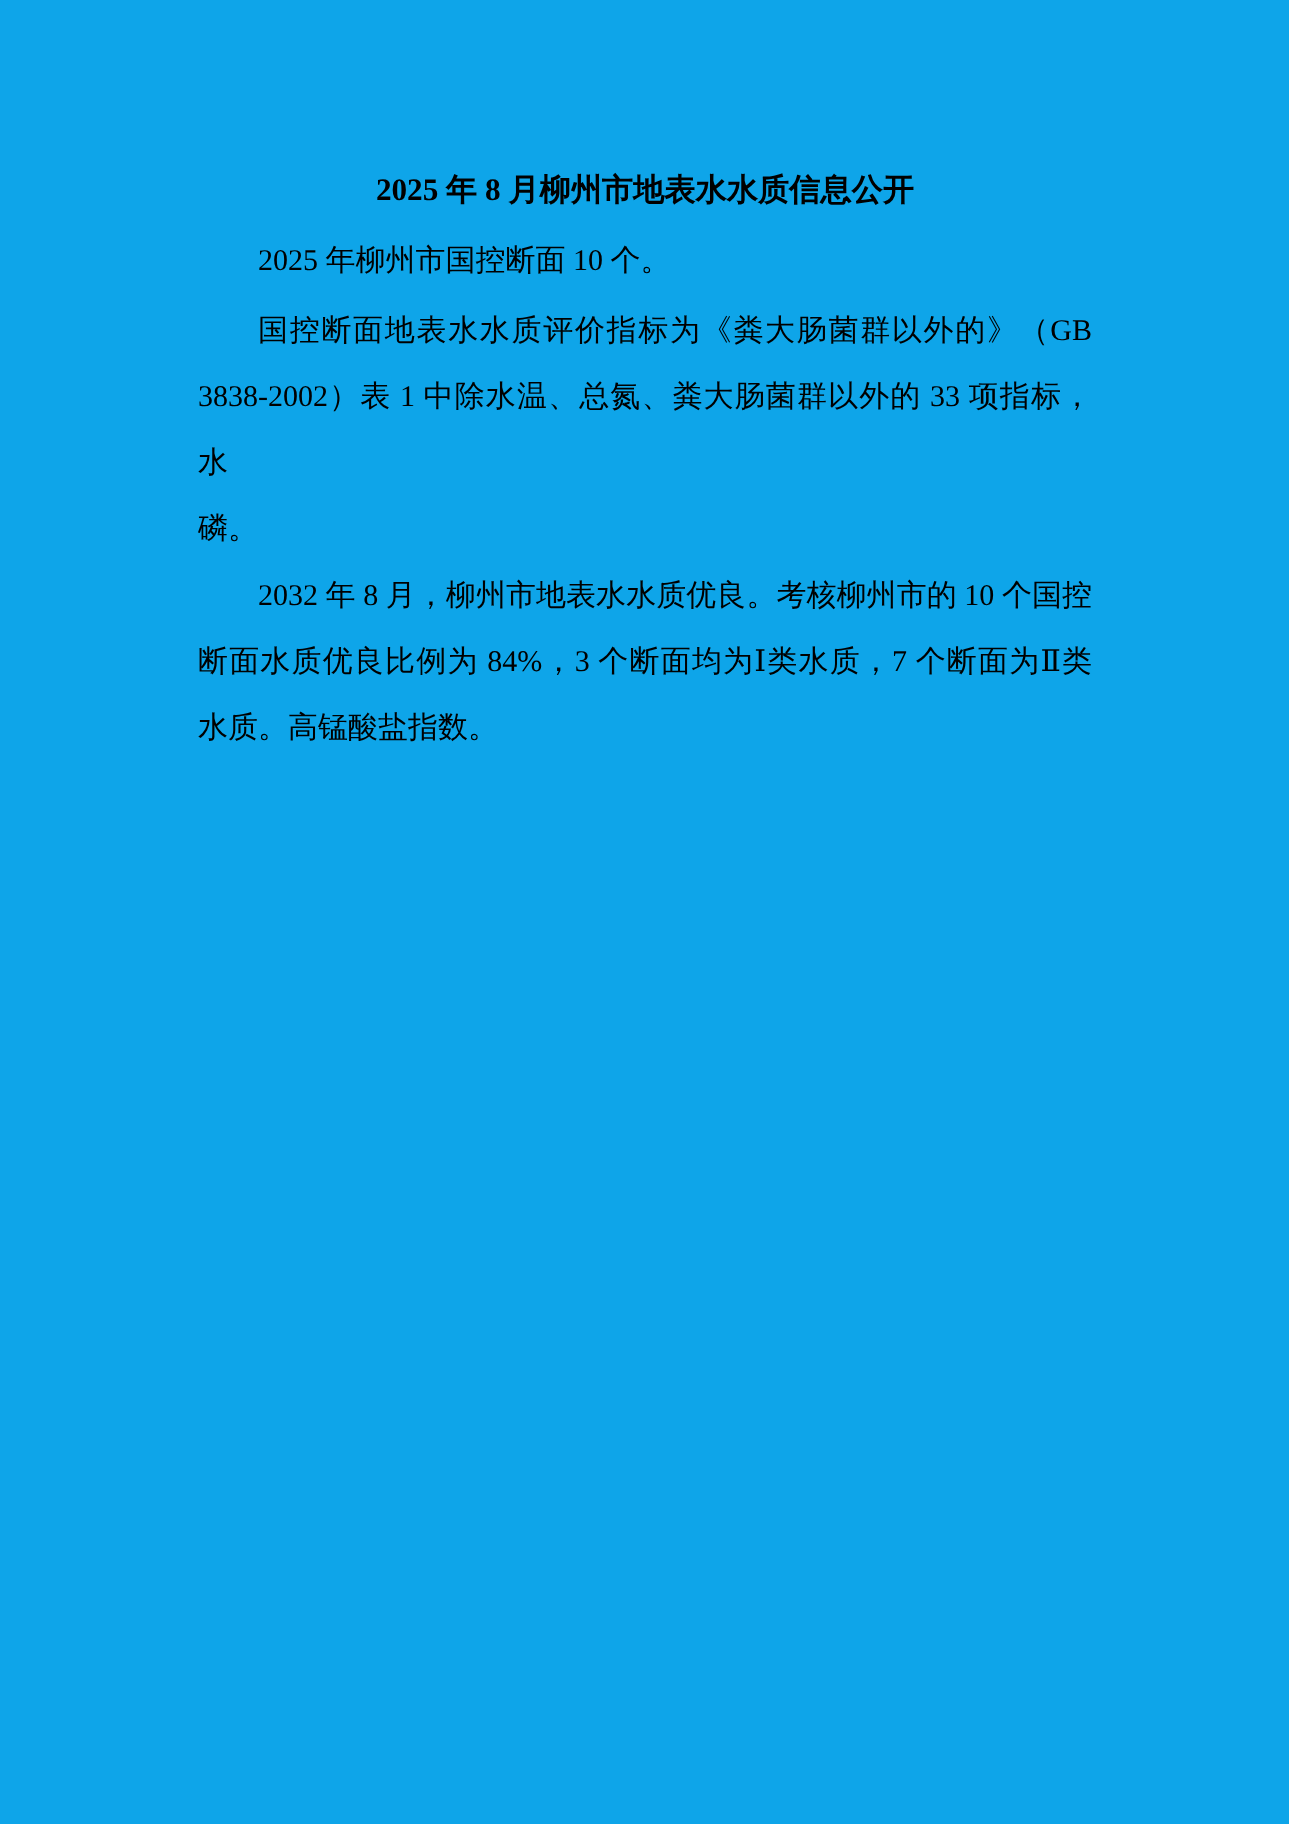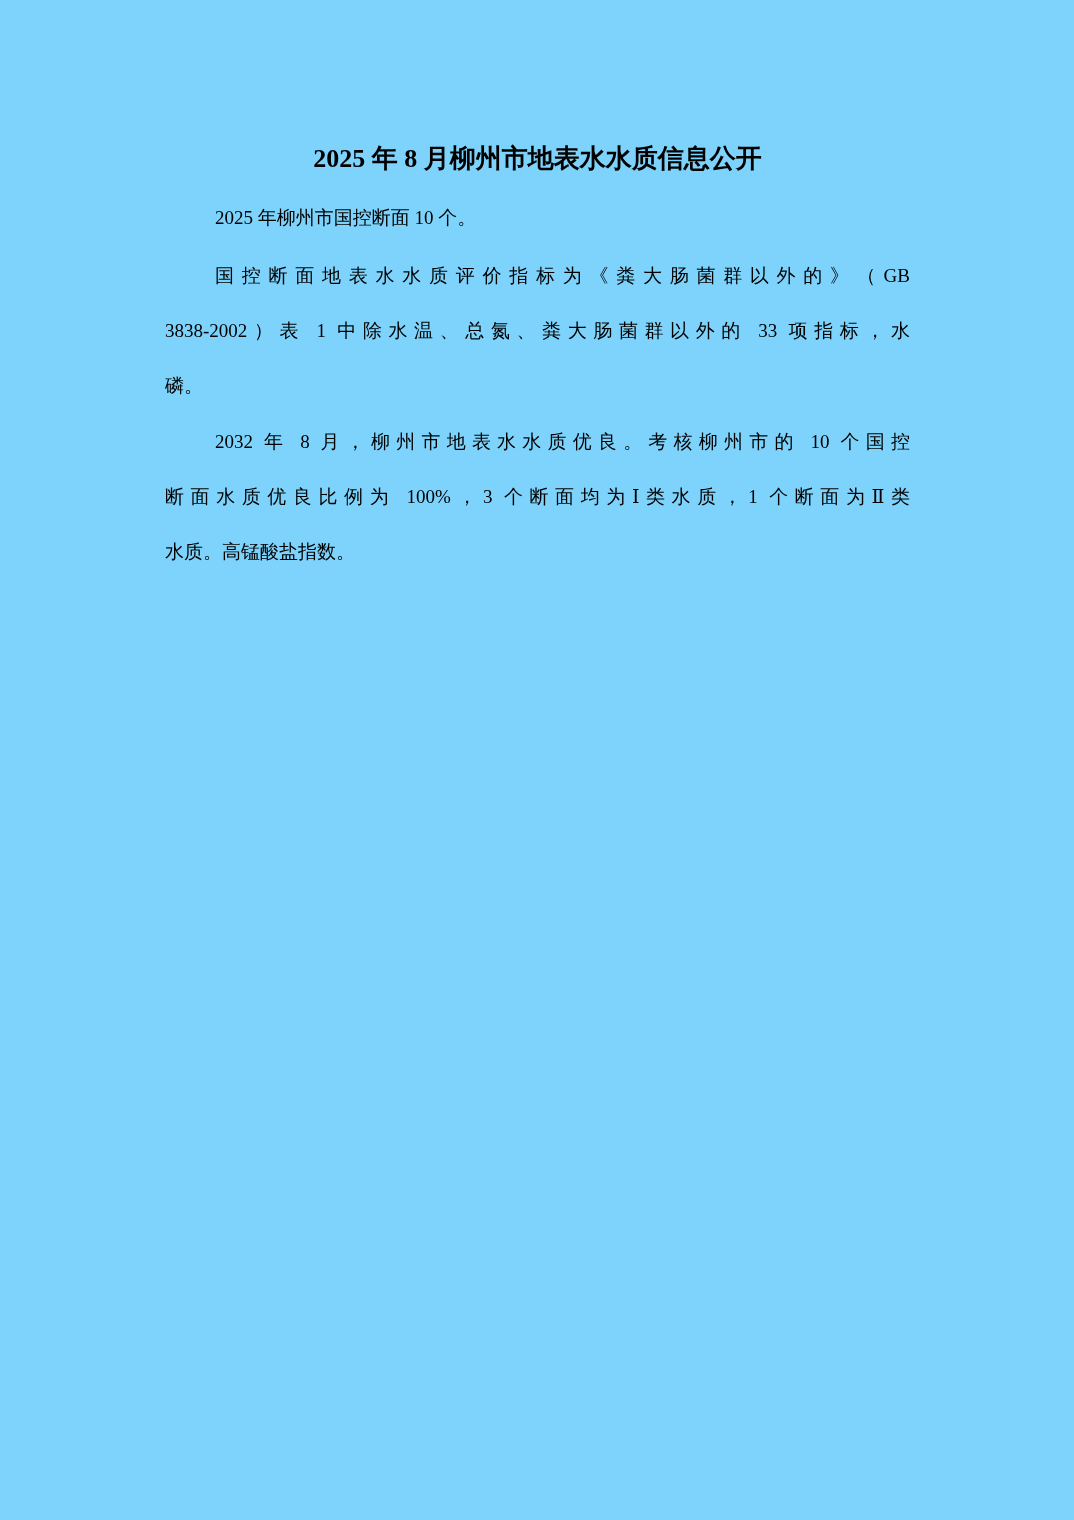--- a/index.html
+++ b/index.html
@@ -10,21 +10,21 @@
     width: 1074px;
     height: 1520px;
     background: #ffffff;
     font-family: "Liberation Serif", "DejaVu Serif", serif;
     color: #000000;
   }
   .page {
     position: relative;
     width: 1074px;
     height: 1520px;
-    background: #7dd3fc;
+    background: #0ea5e9;
     overflow: hidden;
     box-sizing: border-box;
   }
   .content {
     box-sizing: content-box;
     padding: 131px 164px 0 165px;
     width: 745px;
   }
   .doc-title {
     font-size: 26px;
@@ -34,21 +34,21 @@
     margin: 0 0 4px 0;
     white-space: nowrap;
   }
   .para {
     margin: 0;
   }
   .para-1 { margin-bottom: 3px; }
   .para-2 { margin-bottom: 1px; }
   .para-3 { margin-bottom: 0; }
   .line {
-    font-size: 19px;
+    font-size: 25px;
     line-height: 55px;
     text-align: justify;
     text-align-last: justify;
     text-justify: inter-character;
     letter-spacing: 0;
   }
   .line.first {
     text-indent: 50px;
   }
   .line.last {
@@ -69,18 +69,18 @@
     </div>
 
     <div class="para para-2">
       <div class="line first">国控断面地表水水质评价指标为《粪大肠菌群以外的》（GB</div>
       <div class="line">3838-2002）表 1 中除水温、总氮、粪大肠菌群以外的 33 项指标，水</div>
       <div class="line last">磷。</div>
     </div>
 
     <div class="para para-3">
       <div class="line first">2032 年 8 月，柳州市地表水水质优良。考核柳州市的 10 个国控</div>
-      <div class="line">断面水质优良比例为 100%，3 个断面均为Ⅰ类水质，1 个断面为Ⅱ类</div>
+      <div class="line">断面水质优良比例为 84%，3 个断面均为Ⅰ类水质，7 个断面为Ⅱ类</div>
       <div class="line last">水质。高锰酸盐指数。</div>
     </div>
 
   </div>
 </div>
 
 </body></html>

